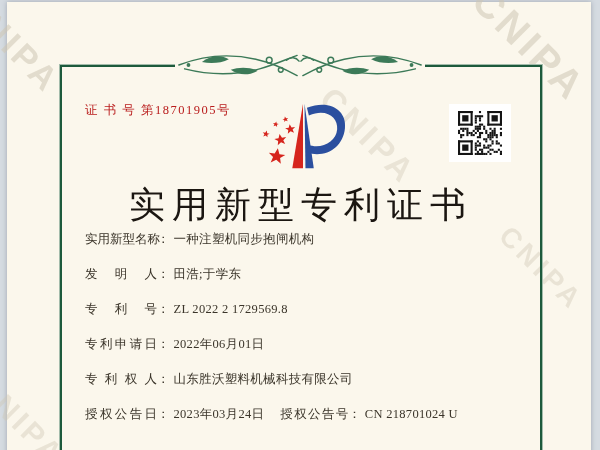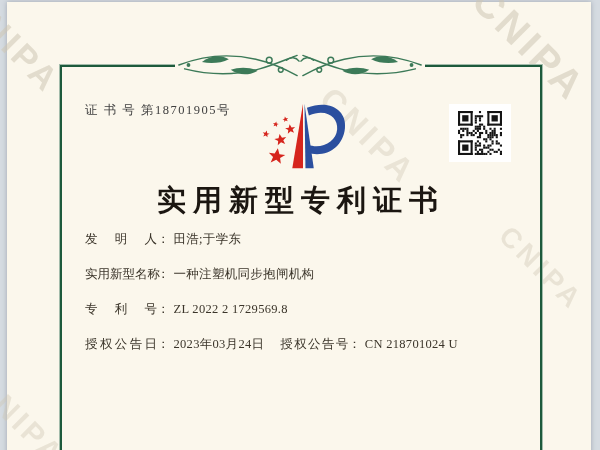--- a/index.html
+++ b/index.html
@@ -17,30 +17,30 @@
   .wm2{left:488px;top:-24px;font-size:40px;}
   .wm3{left:332px;top:78px;font-size:33px;opacity:.38;}
   .wm4{left:508px;top:218px;font-size:28px;opacity:.4;}
   .wm5{left:-14px;top:368px;font-size:30px;opacity:.4;}
   
   .border-box{position:absolute;left:53px;top:63px;width:478px;height:420px;
               border:2px solid #1d5a3c;outline:1px solid #a3bcab;z-index:2;}
   .ornament{position:absolute;left:168px;top:47px;width:250px;height:32px;
             background:#fbf7ec;z-index:3;display:flex;align-items:center;justify-content:center;}
   
-  .cert-no{position:absolute;left:78px;top:100px;font-size:12.5px;color:#404040;
+  .cert-no{position:absolute;left:78px;top:100px;font-size:12.5px;color:#b91c1c;
            letter-spacing:1.5px;z-index:4;}
   
   .logo{position:absolute;left:242px;top:95px;width:110px;height:78px;z-index:4;}
   
   .qr-box{position:absolute;left:442px;top:102px;width:62px;height:58px;background:#ffffff;
           z-index:4;display:flex;align-items:center;justify-content:center;}
   
   .title{position:absolute;left:53px;top:179px;width:482px;text-align:center;
-         font-size:29px;font-weight:bold;color:#1b1611;letter-spacing:7px;z-index:4;}
+         font-size:36px;font-weight:normal;color:#1b1611;letter-spacing:7px;z-index:4;}
   
   .fields{position:absolute;left:78px;top:231px;width:470px;z-index:4;
           font-size:12.5px;color:#3b352a;}
   .row{height:13px;line-height:13px;margin-bottom:22px;white-space:nowrap;}
   .lbl{display:inline-block;width:72px;text-align:justify;text-align-last:justify;
        vertical-align:top;}
   .lbl2{display:inline-block;width:68px;text-align:justify;text-align-last:justify;
         vertical-align:top;margin-left:16px;}
   .sep{padding-right:4px;}
   .val{letter-spacing:.3px;}
@@ -220,20 +220,22 @@
           <rect x="24" y="40" width="2" height="2" fill="#141414"></rect>
           <rect x="26" y="40" width="2" height="2" fill="#141414"></rect>
           <rect x="30" y="40" width="2" height="2" fill="#141414"></rect>
           <rect x="40" y="40" width="2" height="2" fill="#141414"></rect>
         </svg>
     </div>
 
     <div class="title">实用新型专利证书</div>
 
     <div class="fields">
+      <div class="row"><span class="lbl">实用新型名称</span><span class="sep">：</span><span class="val">一种注塑机同步抱闸机构</span></div>
       <div class="row"><span class="lbl">发明人</span><span class="sep">：</span><span class="val">田浩;于学东</span></div>
-      <div class="row"><span class="lbl">实用新型名称</span><span class="sep">：</span><span class="val">一种注塑机同步抱闸机构</span></div>
       <div class="row"><span class="lbl">专利号</span><span class="sep">：</span><span class="val">ZL 2022 2 1729569.8</span></div>
+      <div class="row"><span class="lbl">专利申请日</span><span class="sep">：</span><span class="val">2022年06月01日</span></div>
+      <div class="row"><span class="lbl">专利权人</span><span class="sep">：</span><span class="val">山东胜沃塑料机械科技有限公司</span></div>
       <div class="row"><span class="lbl">授权公告日</span><span class="sep">：</span><span class="val">2023年03月24日</span><span class="lbl2">授权公告号</span><span class="sep">：</span><span class="val">CN 218701024 U</span></div>
     </div>
 
   </div>
 </div>
 
 </body></html>

